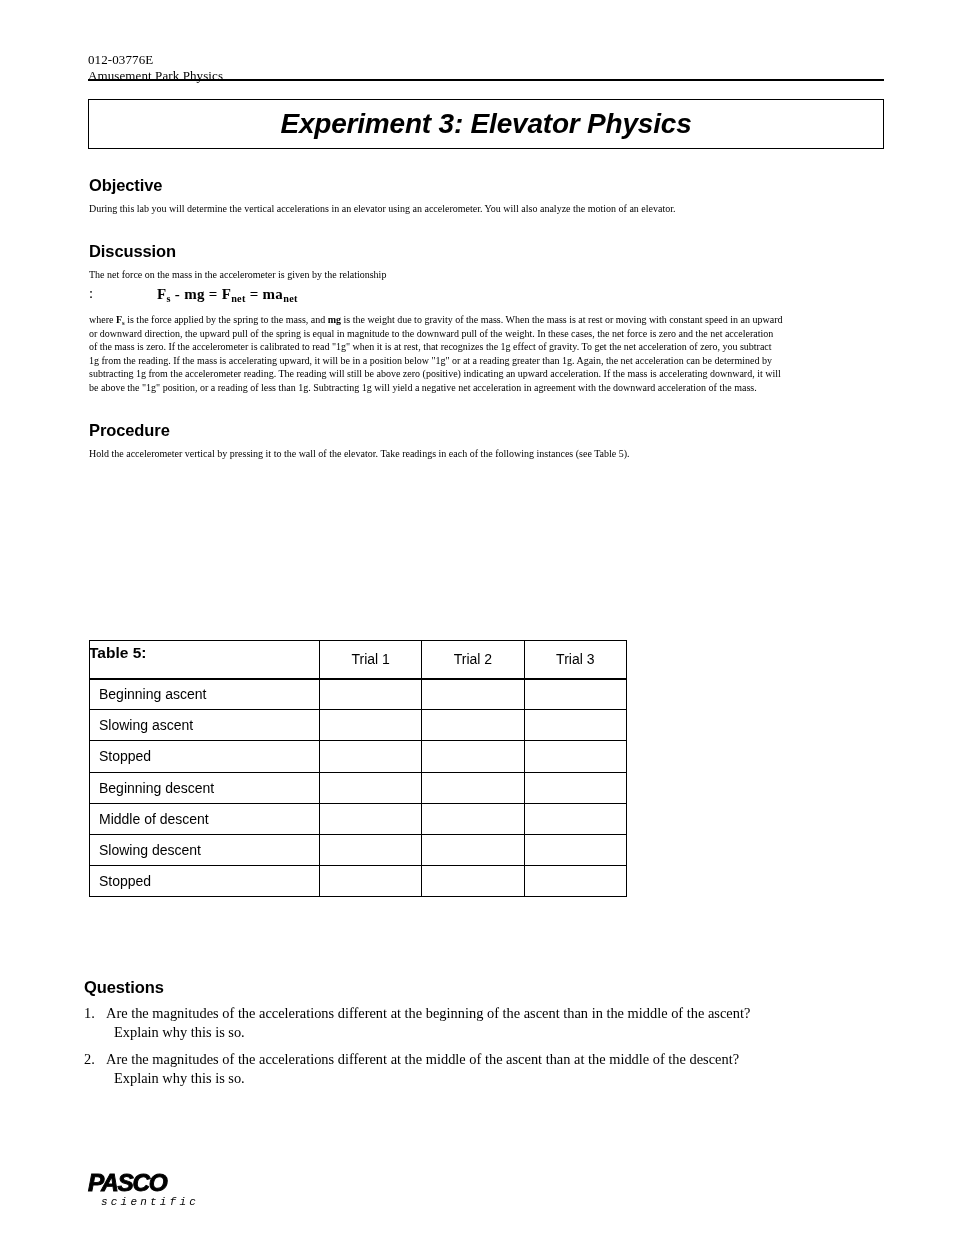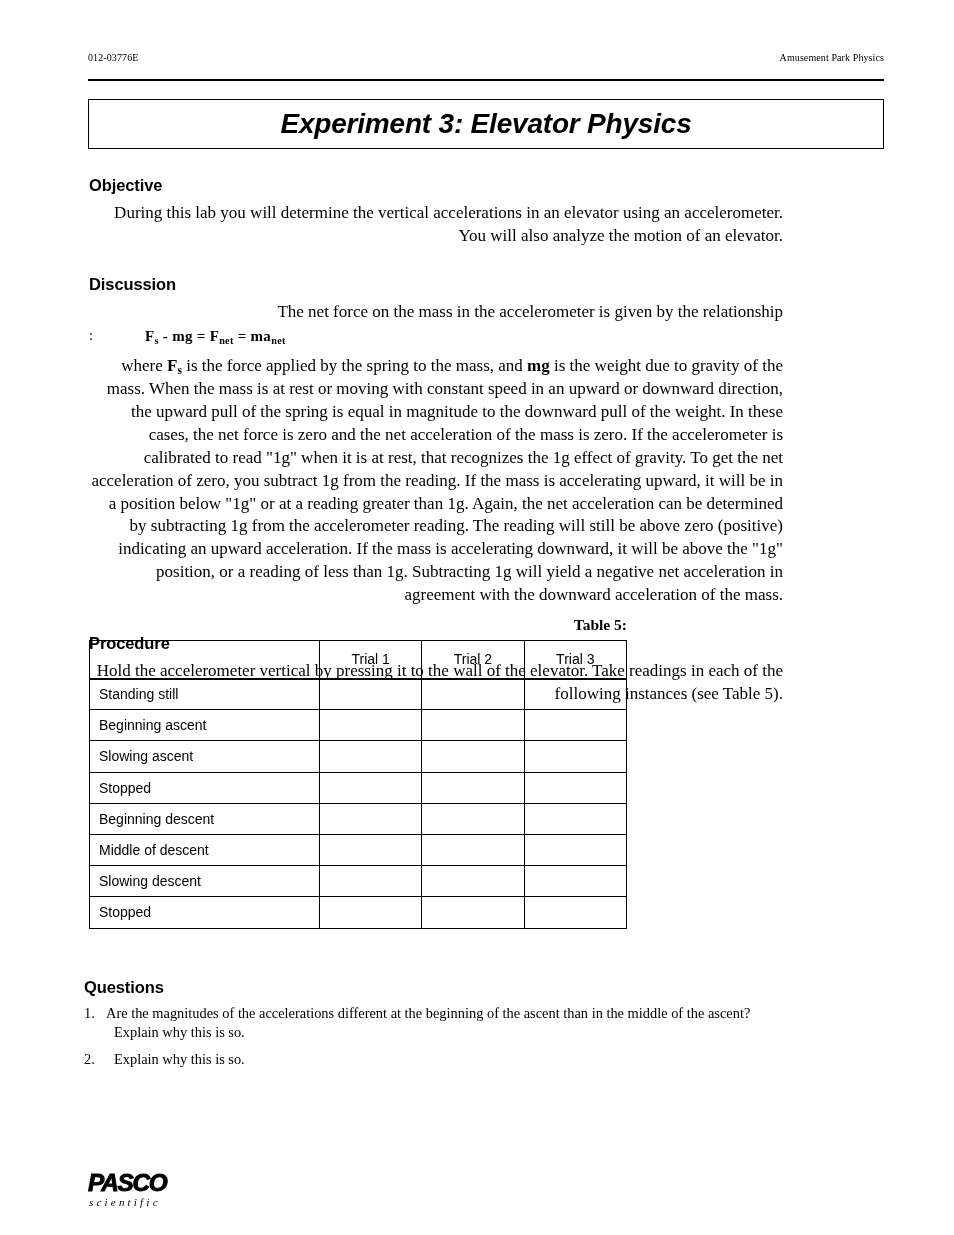--- a/index.html
+++ b/index.html
@@ -25,21 +25,22 @@
   
   .runhead {
     position: absolute;
     left: 88px;
     top: 52px;
     width: 796px;
     display: flex;
     justify-content: space-between;
     align-items: baseline;
     font-family: "Liberation Serif", serif;
-    font-size: 10px;
+    font-size: 13px;
+    flex-direction: column;
   }
   .runhead .doc-num { letter-spacing: 0.1px; }
   .runhead .doc-title { letter-spacing: 0.1px; }
 
   .head-rule {
     position: absolute;
     left: 88px;
     top: 79px;
     width: 796px;
     height: 2px;
@@ -79,53 +80,54 @@
     font-family: "Liberation Sans", sans-serif;
     font-weight: bold;
     font-size: 16.5px;
     margin: 0 0 7px 0;
     letter-spacing: -0.1px;
   }
   h2.section.sp { margin-top: 27px; }
 
   p.body {
     font-family: "Liberation Serif", serif;
-    font-size: 17px;
+    font-size: 10px;
     line-height: 1.345;
     margin: 0 0 0 0;
-    text-align: right;
+    text-align: left;
   }
 
   .eq-line {
     font-family: "Liberation Serif", serif;
     font-size: 14.6px;
     line-height: 1.345;
     margin-top: 2px;
     display: flex;
   }
   .eq-colon { width: 56px; display: inline-block; }
   .eq-body {
     font-weight: bold;
     font-size: 15px;
     letter-spacing: 0.3px;
+    margin-left: 12px;
   }
   .eq-body sub, .body sub {
     font-size: 0.68em;
     vertical-align: -0.25em;
     font-weight: bold;
   }
 
   
   .table-caption {
     position: absolute;
     left: 89px;
-    top: 616px;
+    top: 644px;
     width: 538px;
-    text-align: right;
-    font-family: Liberation Serif, serif;
+    text-align: left;
+    font-family: Liberation Sans, sans-serif;
     font-weight: bold;
     font-size: 15.5px;
   }
   table.data {
     position: absolute;
     left: 89px;
     top: 640px;
     width: 538px;
     border-collapse: collapse;
     font-family: "Liberation Sans", sans-serif;
@@ -199,27 +201,27 @@
     font-weight: bold;
     font-style: italic;
     font-size: 23px;
     letter-spacing: -1.2px;
     line-height: 1;
     transform: scaleX(1.06);
     transform-origin: left center;
     -webkit-text-stroke: 0.9px #000;
   }
   .logo-sub {
-    font-family: Liberation Serif, serif;
+    font-family: Liberation Mono, monospace;
     font-style: italic;
     font-size: 11px;
     letter-spacing: 3.2px;
     line-height: 1;
     margin-top: 2px;
-    margin-left: 1px;
+    margin-left: 13px;
     font-weight: normal;
   }
   .page-num {
     position: absolute;
     left: 0;
     top: 1238px;
     width: 954px;
     text-align: left;
     font-family: "Liberation Serif", serif;
     font-size: 15px;
@@ -265,26 +267,20 @@
   <table class="data">
     <thead>
       <tr>
         <th class="corner"></th>
         <th class="trial">Trial 1</th>
         <th class="trial">Trial 2</th>
         <th class="trial">Trial 3</th>
       </tr>
     </thead>
     <tbody>
-      <tr>
-        <td class="label">Standing still</td>
-        <td class="cell"></td>
-        <td class="cell"></td>
-        <td class="cell"></td>
-      </tr>
       <tr>
         <td class="label">Beginning ascent</td>
         <td class="cell"></td>
         <td class="cell"></td>
         <td class="cell"></td>
       </tr>
       <tr>
         <td class="label">Slowing ascent</td>
         <td class="cell"></td>
         <td class="cell"></td>
@@ -326,20 +322,21 @@
   <div class="questions">
     <h2 class="section">Questions</h2>
     <ol class="qlist">
       <li>
         <span class="num">1.</span>
         <span>Are the magnitudes of the accelerations different at the beginning of the ascent than in the middle of the ascent?</span>
         <span class="cont">Explain why this is so.</span>
       </li>
       <li>
         <span class="num">2.</span>
+        <span>Are the magnitudes of the accelerations different at the middle of the ascent than at the middle of the descent?</span>
         <span class="cont">Explain why this is so.</span>
       </li>
     </ol>
   </div>
 
   <div class="footer-logo">
     <div class="logo-main">PASCO</div>
     <div class="logo-sub">scientific</div>
   </div>
   <div class="page-num">11</div>

